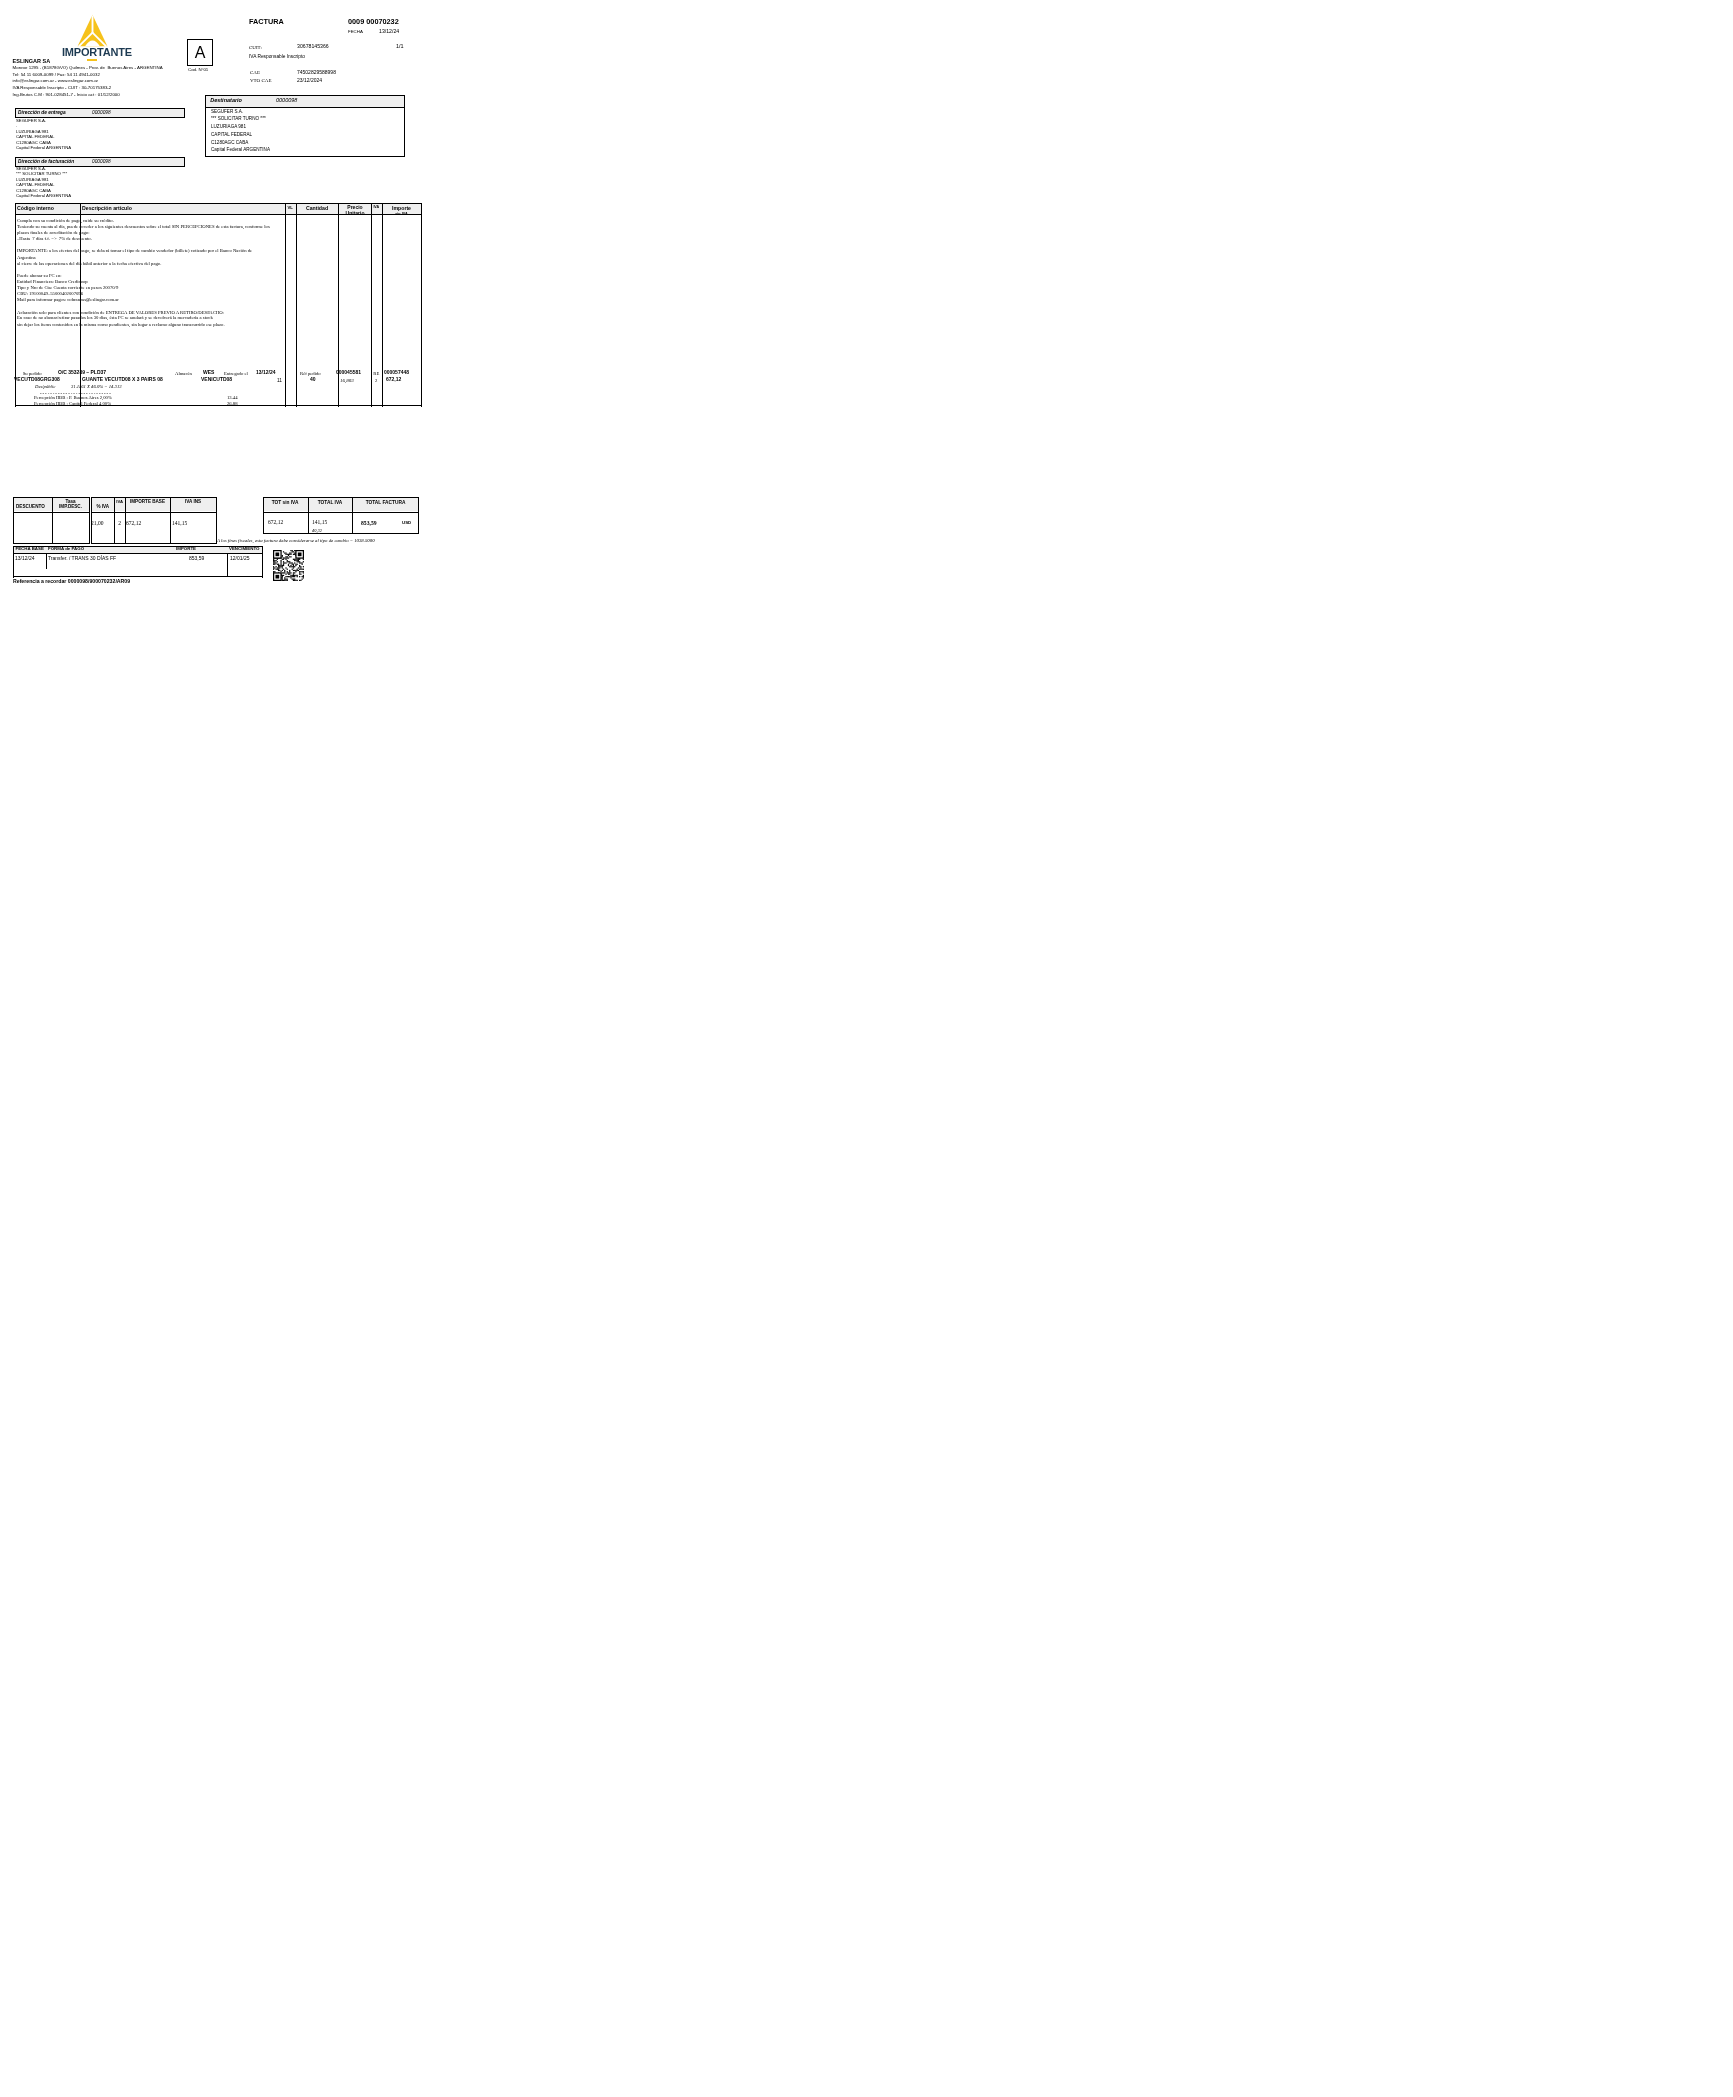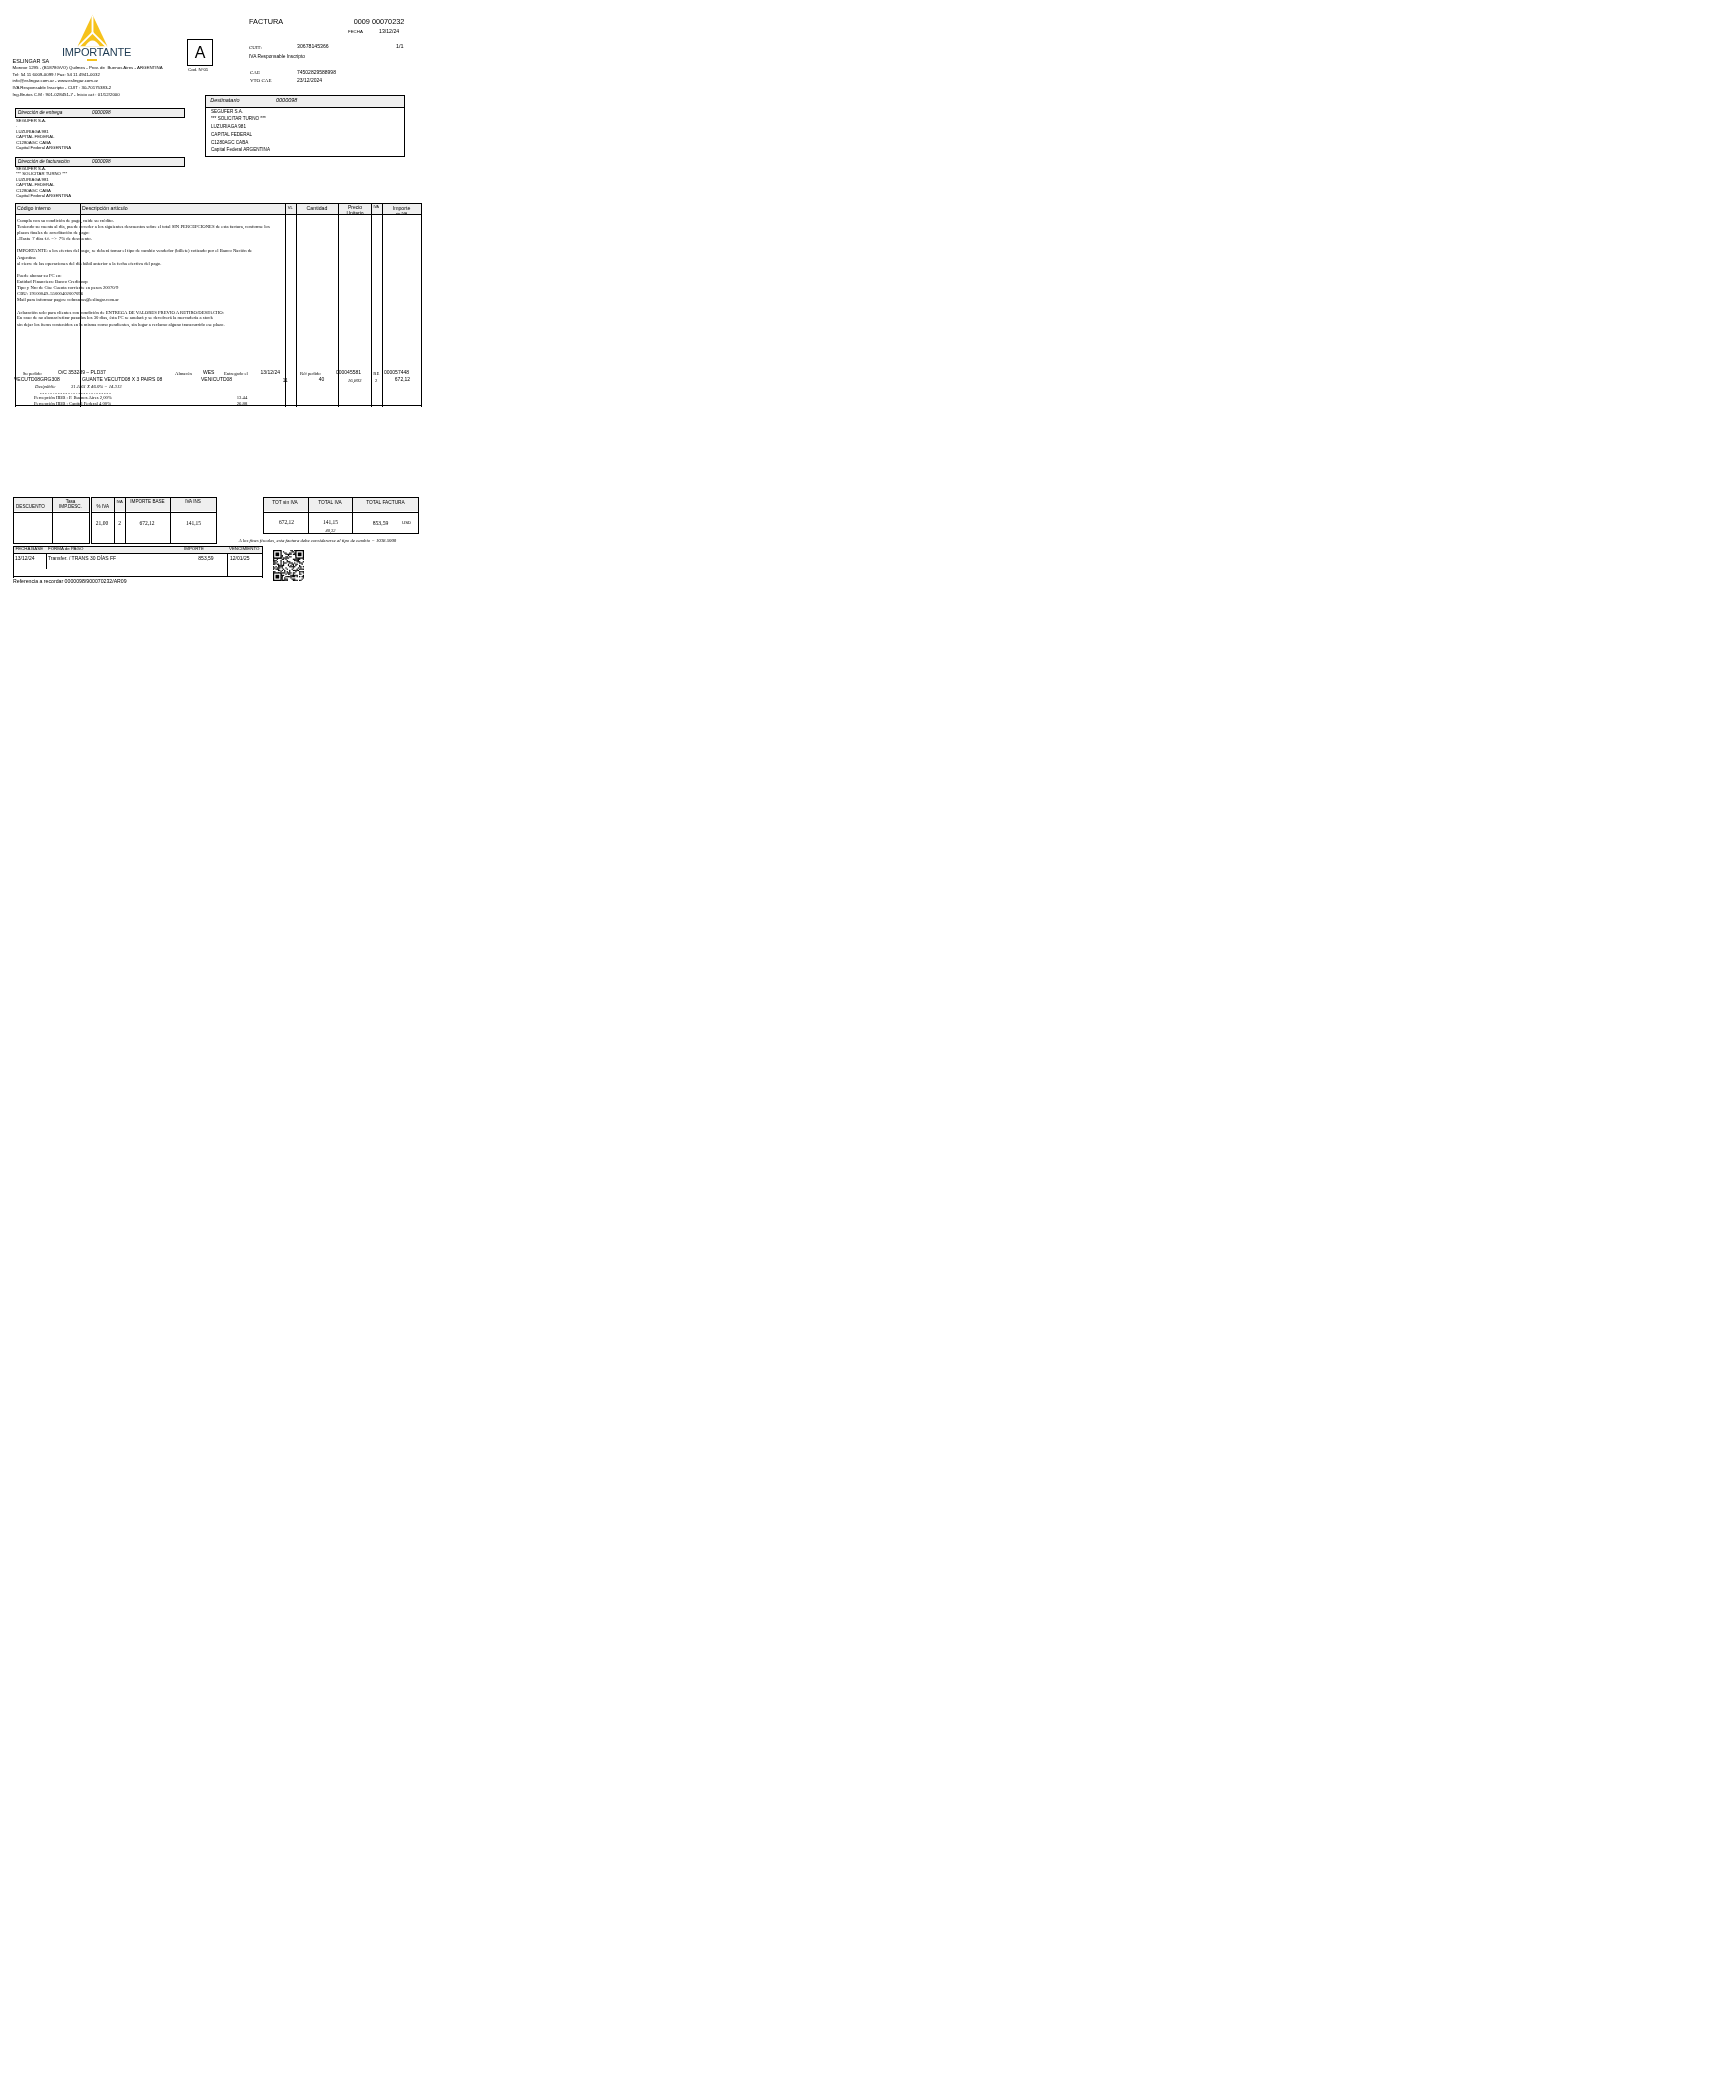--- a/index.html
+++ b/index.html
@@ -1,22 +1,22 @@
 <!DOCTYPE html>
 <html style="font-size:6.7px"><head>
 <meta charset="utf-8">
 <style>
   html,body{margin:0;padding:0;background:#fff}
   .page{position:relative;width:433px;height:613px;background:#fff;color:#000;
         font-family:"Liberation Sans",sans-serif;overflow:hidden}
   .t{position:absolute;white-space:pre;line-height:1.08}
   .serif{font-family:"Liberation Serif",serif}
-  .b{font-weight:normal}
+  .b{font-weight:bold}
   .i{font-style:italic}
-  .r{text-align:center}
+  .r{text-align:left}
   .c{text-align:center}
   .vl{position:absolute;width:0.4px;background:#000}
   .hl{position:absolute;height:0.4px;background:#000}
   .th{height:1.3px}
   .gbg{position:absolute;background:#efefef}
   .hdrbox{position:absolute;border:0.6px solid #000;background:#efefef}
 </style>
 </head>
 <body>
 

